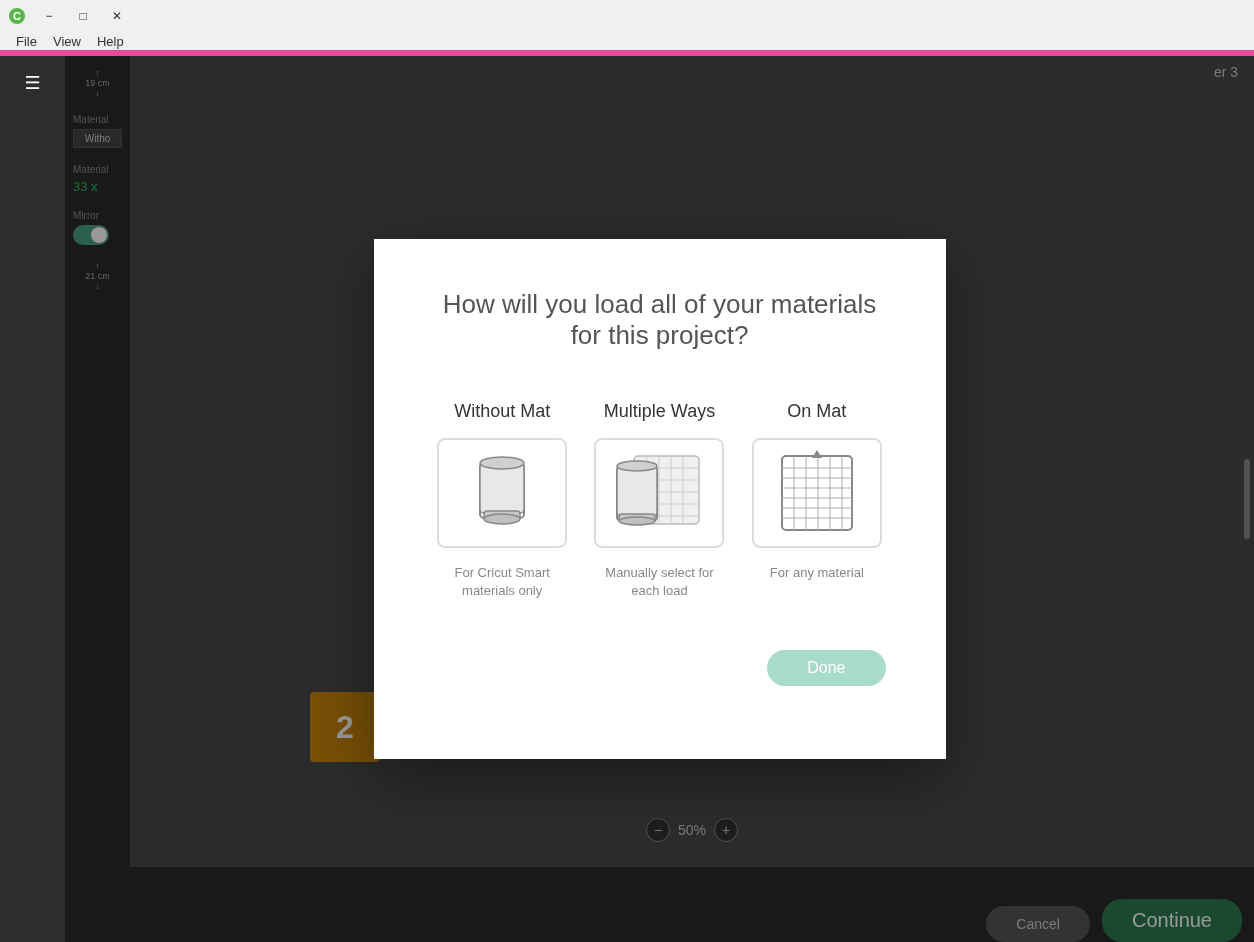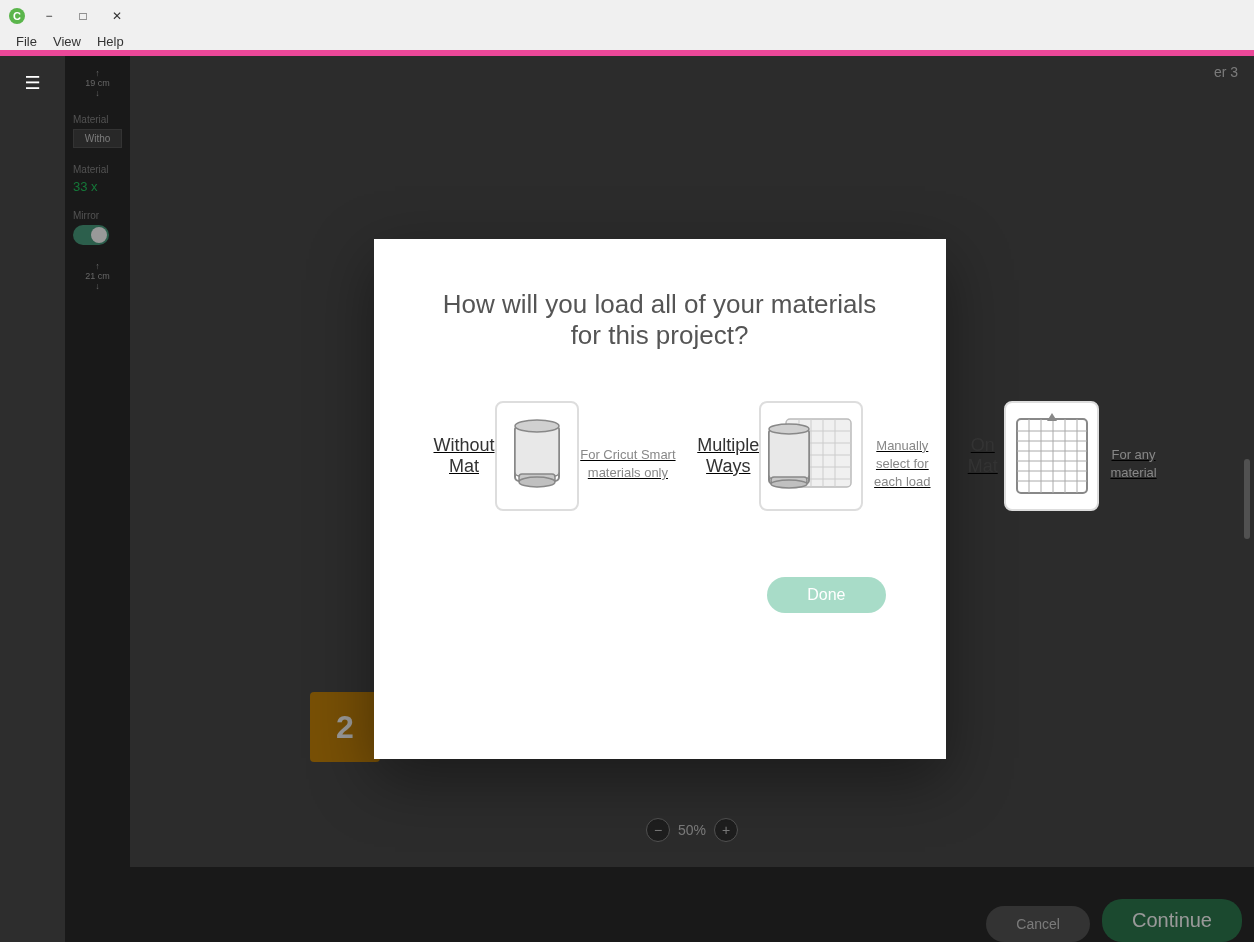--- a/index.html
+++ b/index.html
@@ -303,25 +303,24 @@
 
     .modal-options {
       display: flex;
       justify-content: space-around;
       gap: 20px;
       margin-bottom: 50px;
     }
 
     .option-card {
       display: flex;
-      flex-direction: row;
+      flex-direction: column;
       align-items: center;
       cursor: pointer;
       flex: 1;
-      text-decoration: underline;
     }
 
     .option-title {
       font-size: 18px;
       font-weight: 500;
       color: #333;
       margin-bottom: 16px;
       text-align: center;
     }
 

